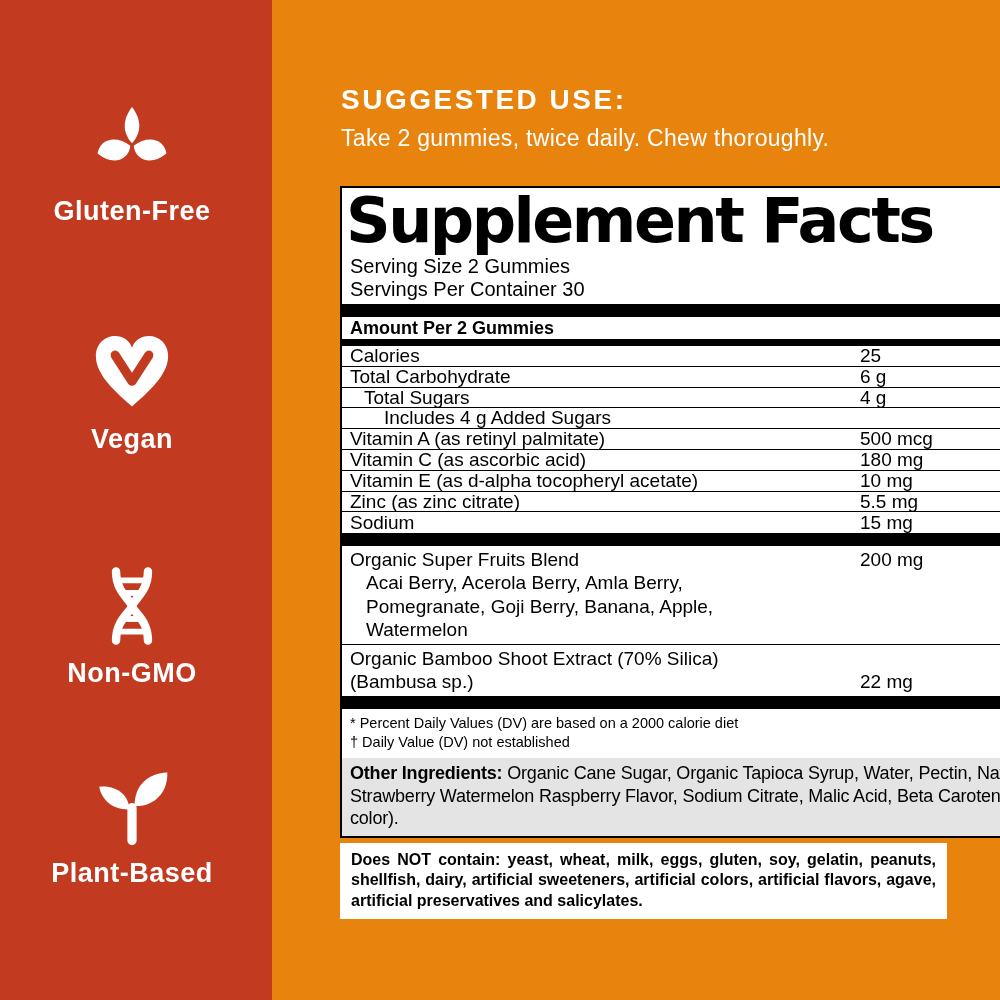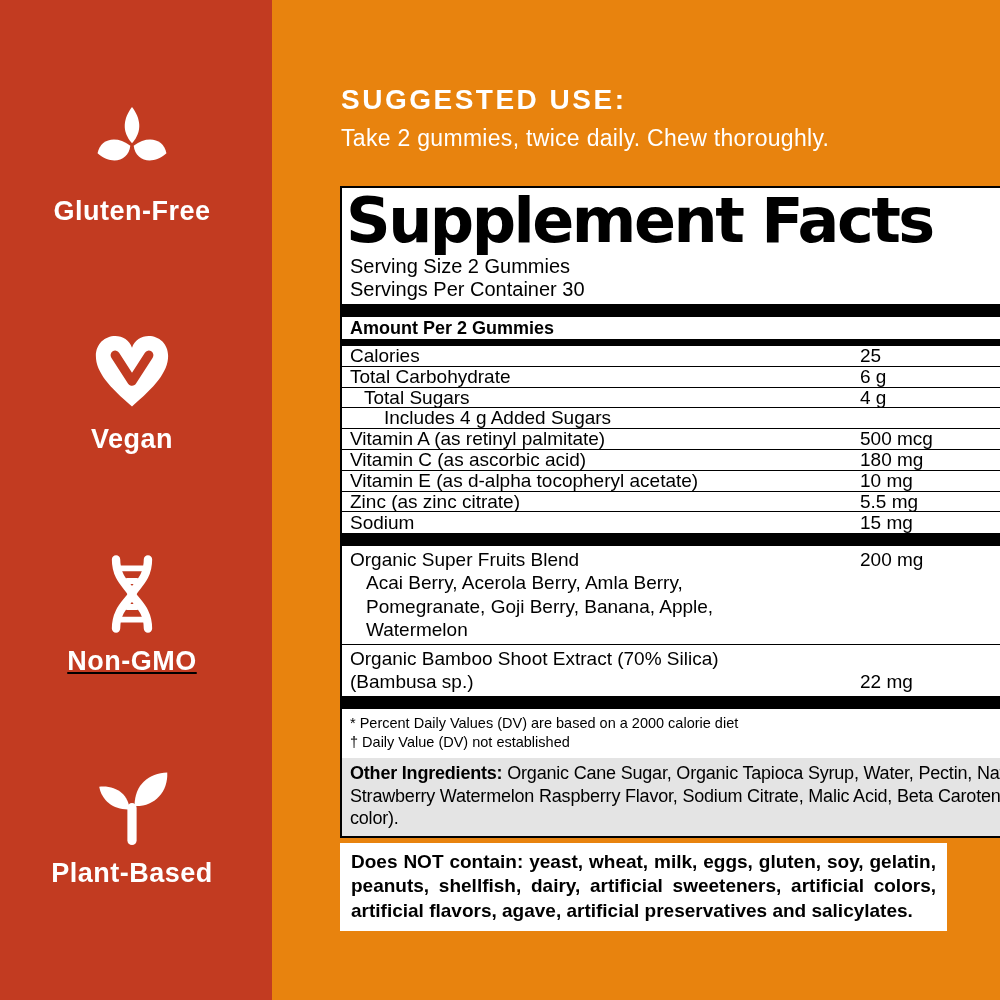--- a/index.html
+++ b/index.html
@@ -26,21 +26,21 @@
     background: var(--sidebar-bg);
   }
   .badge { position: absolute; left: 0; width: 264px; text-align: center; }
   .badge svg { width: 84px; height: 84px; display: block; margin: 0 auto 10px; }
   .badge-label {
     color: var(--text-light); font-weight: bold; font-size: 27px;
     letter-spacing: 0.5px;
   }
   .badge-gf { top: 102px; }
   .badge-vg { top: 330px; }
-  .badge-ng { top: 552px; text-decoration: underline; }
+  .badge-ng { top: 564px; }
   .badge-pb { top: 764px; }
   .v-cut { stroke: var(--sidebar-bg); }
 
   
   .suggested { position: absolute; left: 341px; top: 84px; color: var(--text-light); }
   .suggested h2 {
     margin: 0 0 9px 0; font-size: 28px; font-weight: bold; letter-spacing: 2.5px;
   }
   .suggested p { margin: 0; font-size: 23px; letter-spacing: 0.3px; }
 
@@ -89,21 +89,21 @@
     margin-top: auto; background: var(--ingredients-box-bg);
     padding: 4px 8px 6px 8px; font-size: 18px; line-height: 1.26;
     letter-spacing: -0.2px;
   }
   .bold { font-weight: bold; }
 
   
   .not-contain {
     position: absolute; left: 340px; top: 843px; width: 607px;
     background: var(--panel-bg); color: var(--text-dark);
-    padding: 7px 11px 8px 11px; font-size: 19px; font-weight: bold;
+    padding: 7px 11px 8px 11px; font-size: 16px; font-weight: bold;
     line-height: 1.28; text-align: justify;
   }
 </style>
 </head>
 <body>
 
 <div class="page">
 
   <aside class="sidebar">
 

